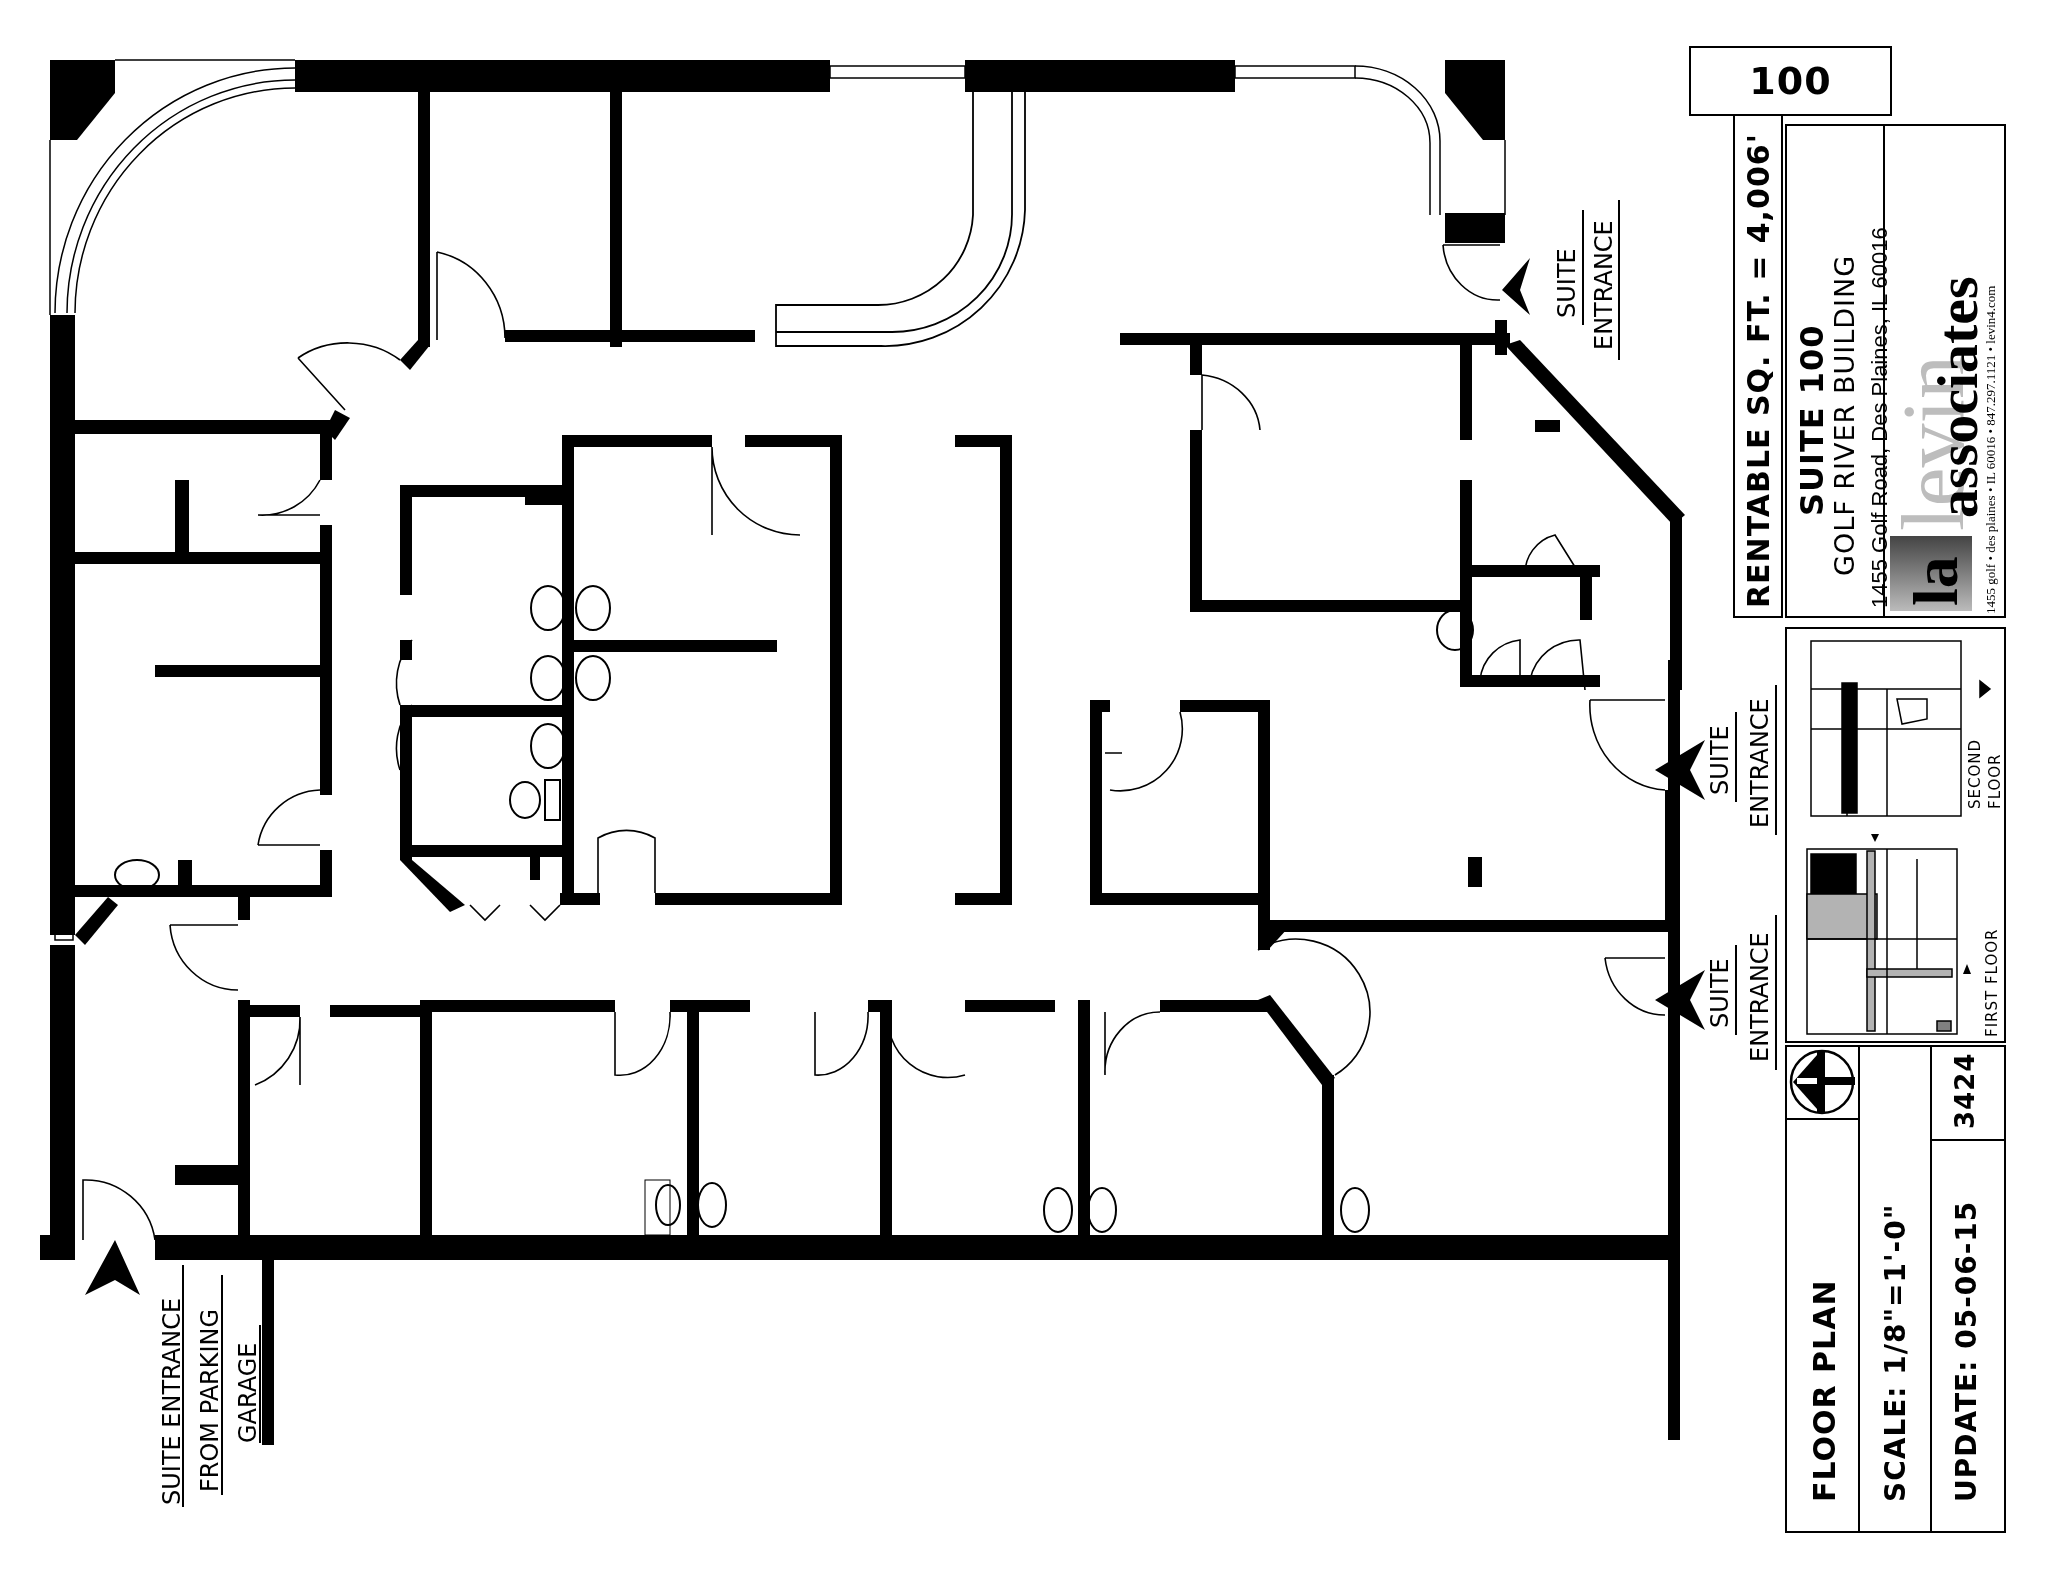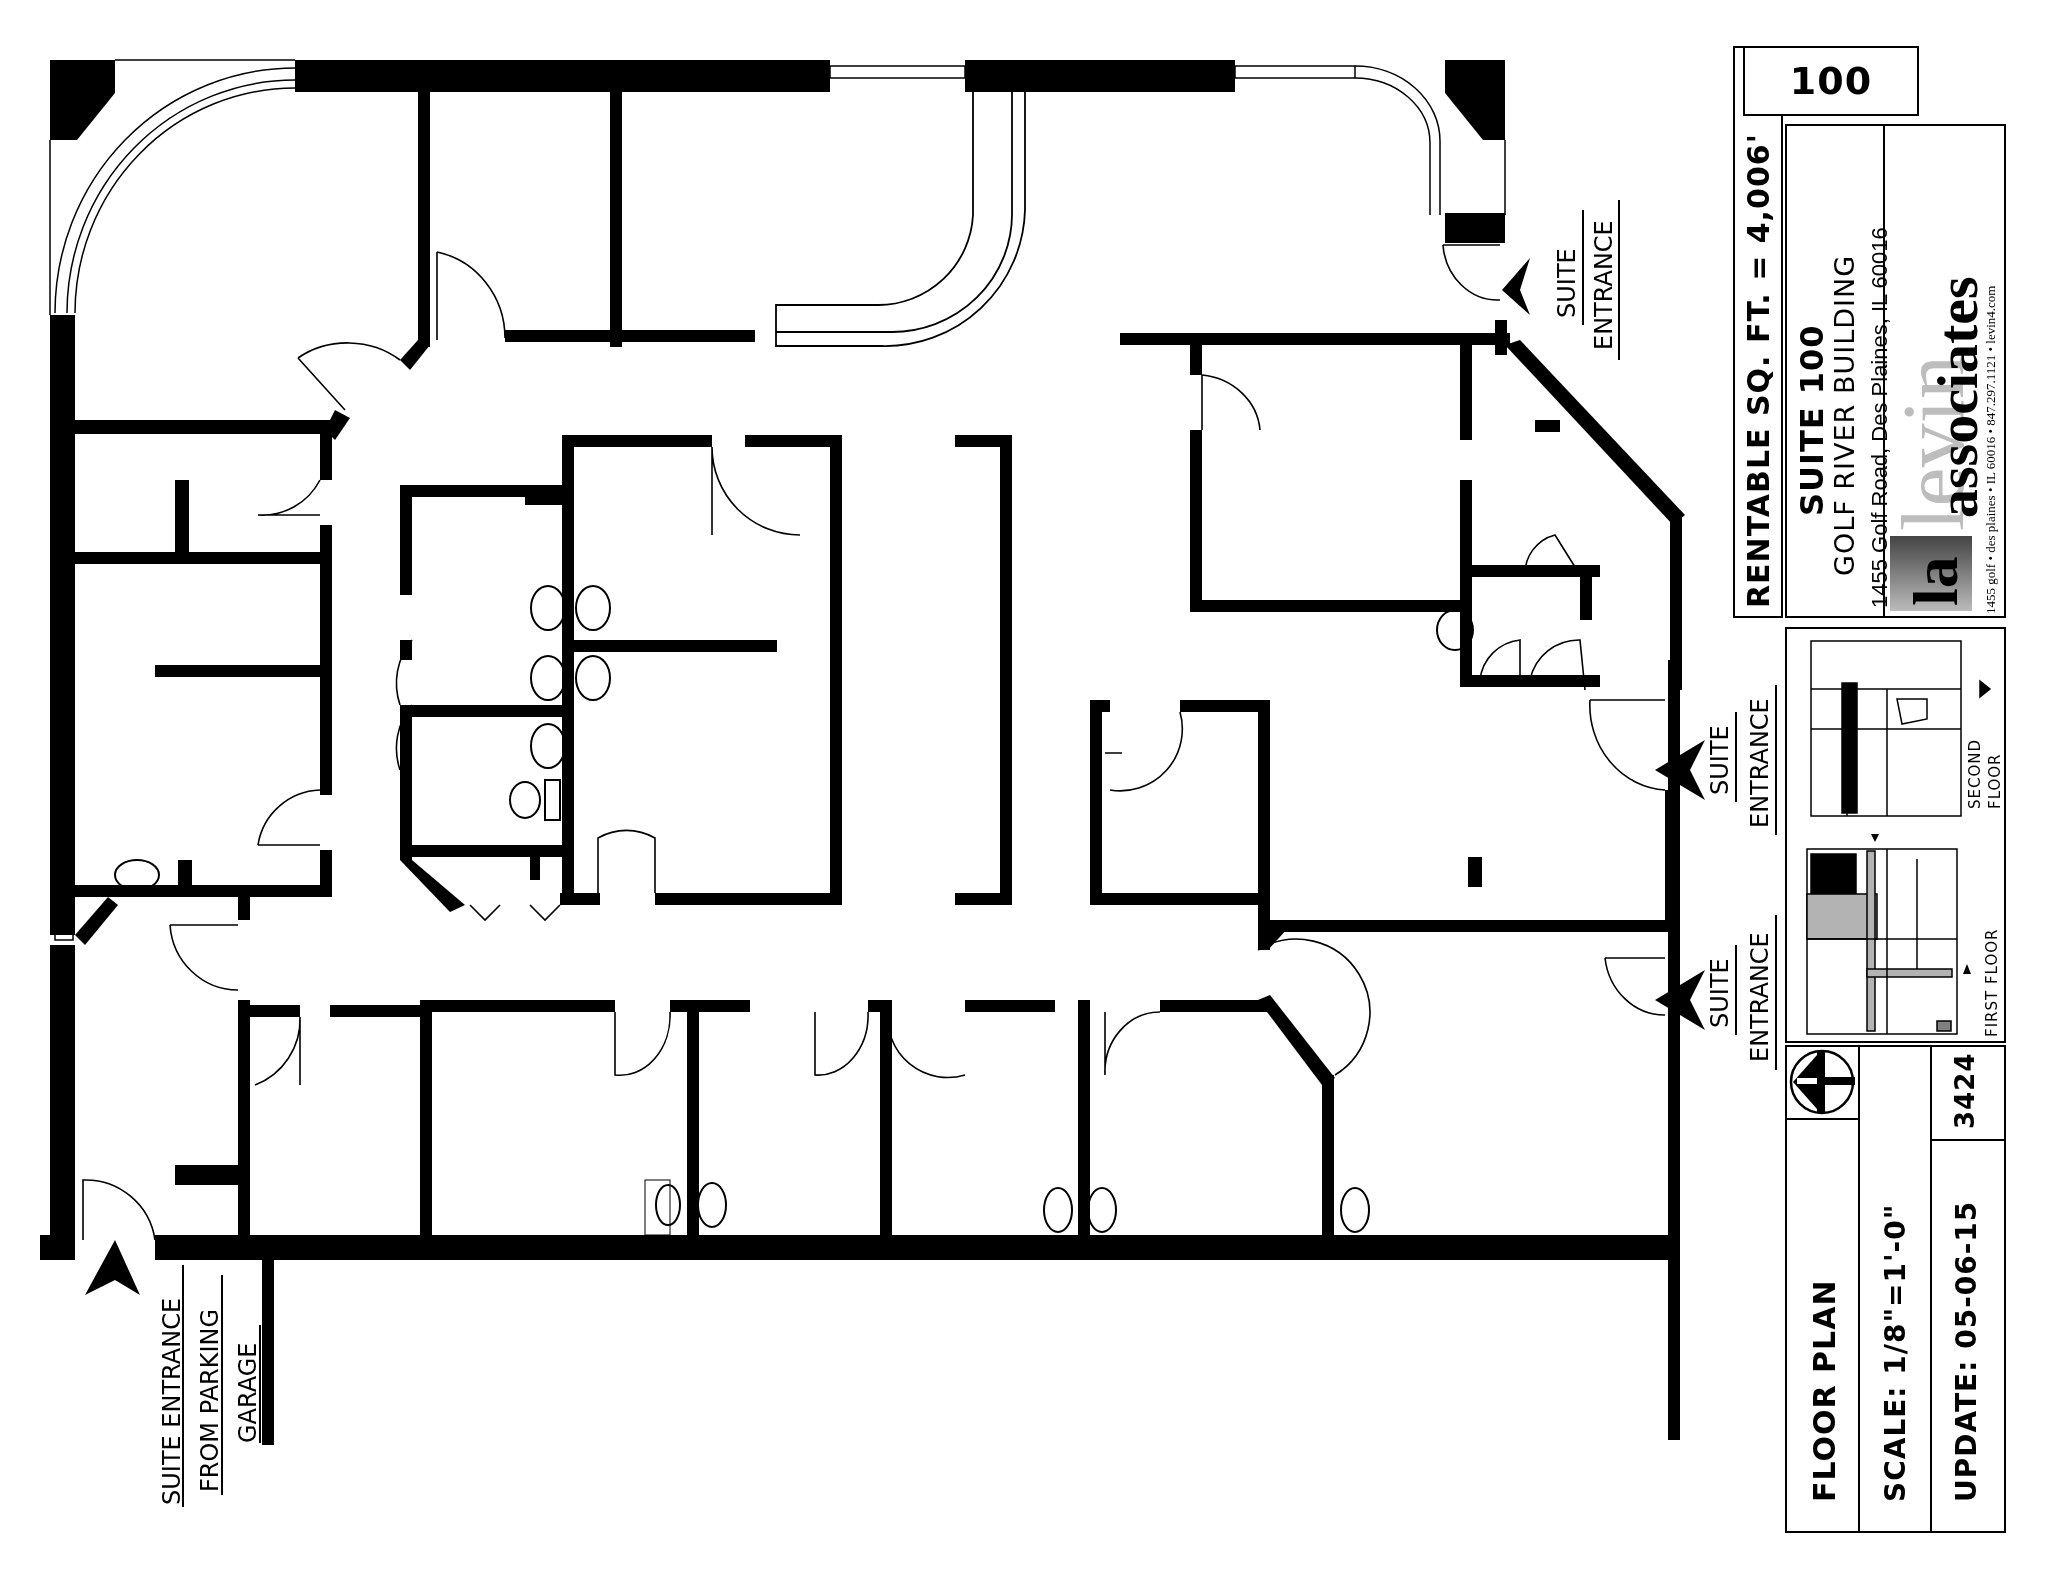--- a/index.html
+++ b/index.html
@@ -204,21 +204,21 @@
     <rect x="221" y="1275" width="2" height="220"></rect>
     <text transform="translate(256,1443) rotate(-90)">GARAGE</text>
     <rect x="259" y="1325" width="2" height="118"></rect>
   </g>
 </svg>
 
 <div class="tb-box" style="left:1733px;top:46px;width:50px;height:572px;">
   <div class="rot cad" style="left:6px;top:560px;font-size:30px;font-weight:bold;">RENTABLE SQ. FT. = 4,006'</div>
 </div>
 
-<div class="tb-box" style="left:1743px;top:46px;width:176px;height:70px;">
+<div class="tb-box" style="left:1689px;top:46px;width:203px;height:70px;">
   <div class="cad" style="text-align:center;font-size:38px;line-height:66px;font-weight:bold;">100</div>
 </div>
 
 <div class="tb-box" style="left:1785px;top:124px;width:221px;height:494px;">
   <div class="rot cad" style="left:6px;top:390px;font-size:32px;font-weight:bold;">SUITE 100</div>
   <div class="rot cad" style="left:42px;top:450px;font-size:27px;">GOLF RIVER BUILDING</div>
   <div class="rot" style="left:80px;top:482px;font-size:22px;font-family:'Liberation Sans',sans-serif;">1455 Golf Road, Des Plaines, IL 60016</div>
   <div style="position:absolute;left:96px;top:0;width:121px;height:490px;border-left:2px solid #000;">
     <div style="position:absolute;left:5px;top:410px;width:82px;height:75px;background:linear-gradient(#444,#bbb);"></div>
     <div class="rot" style="left:14px;top:480px;font-family:'Liberation Serif',serif;font-weight:bold;font-size:64px;color:#000;">la</div>

